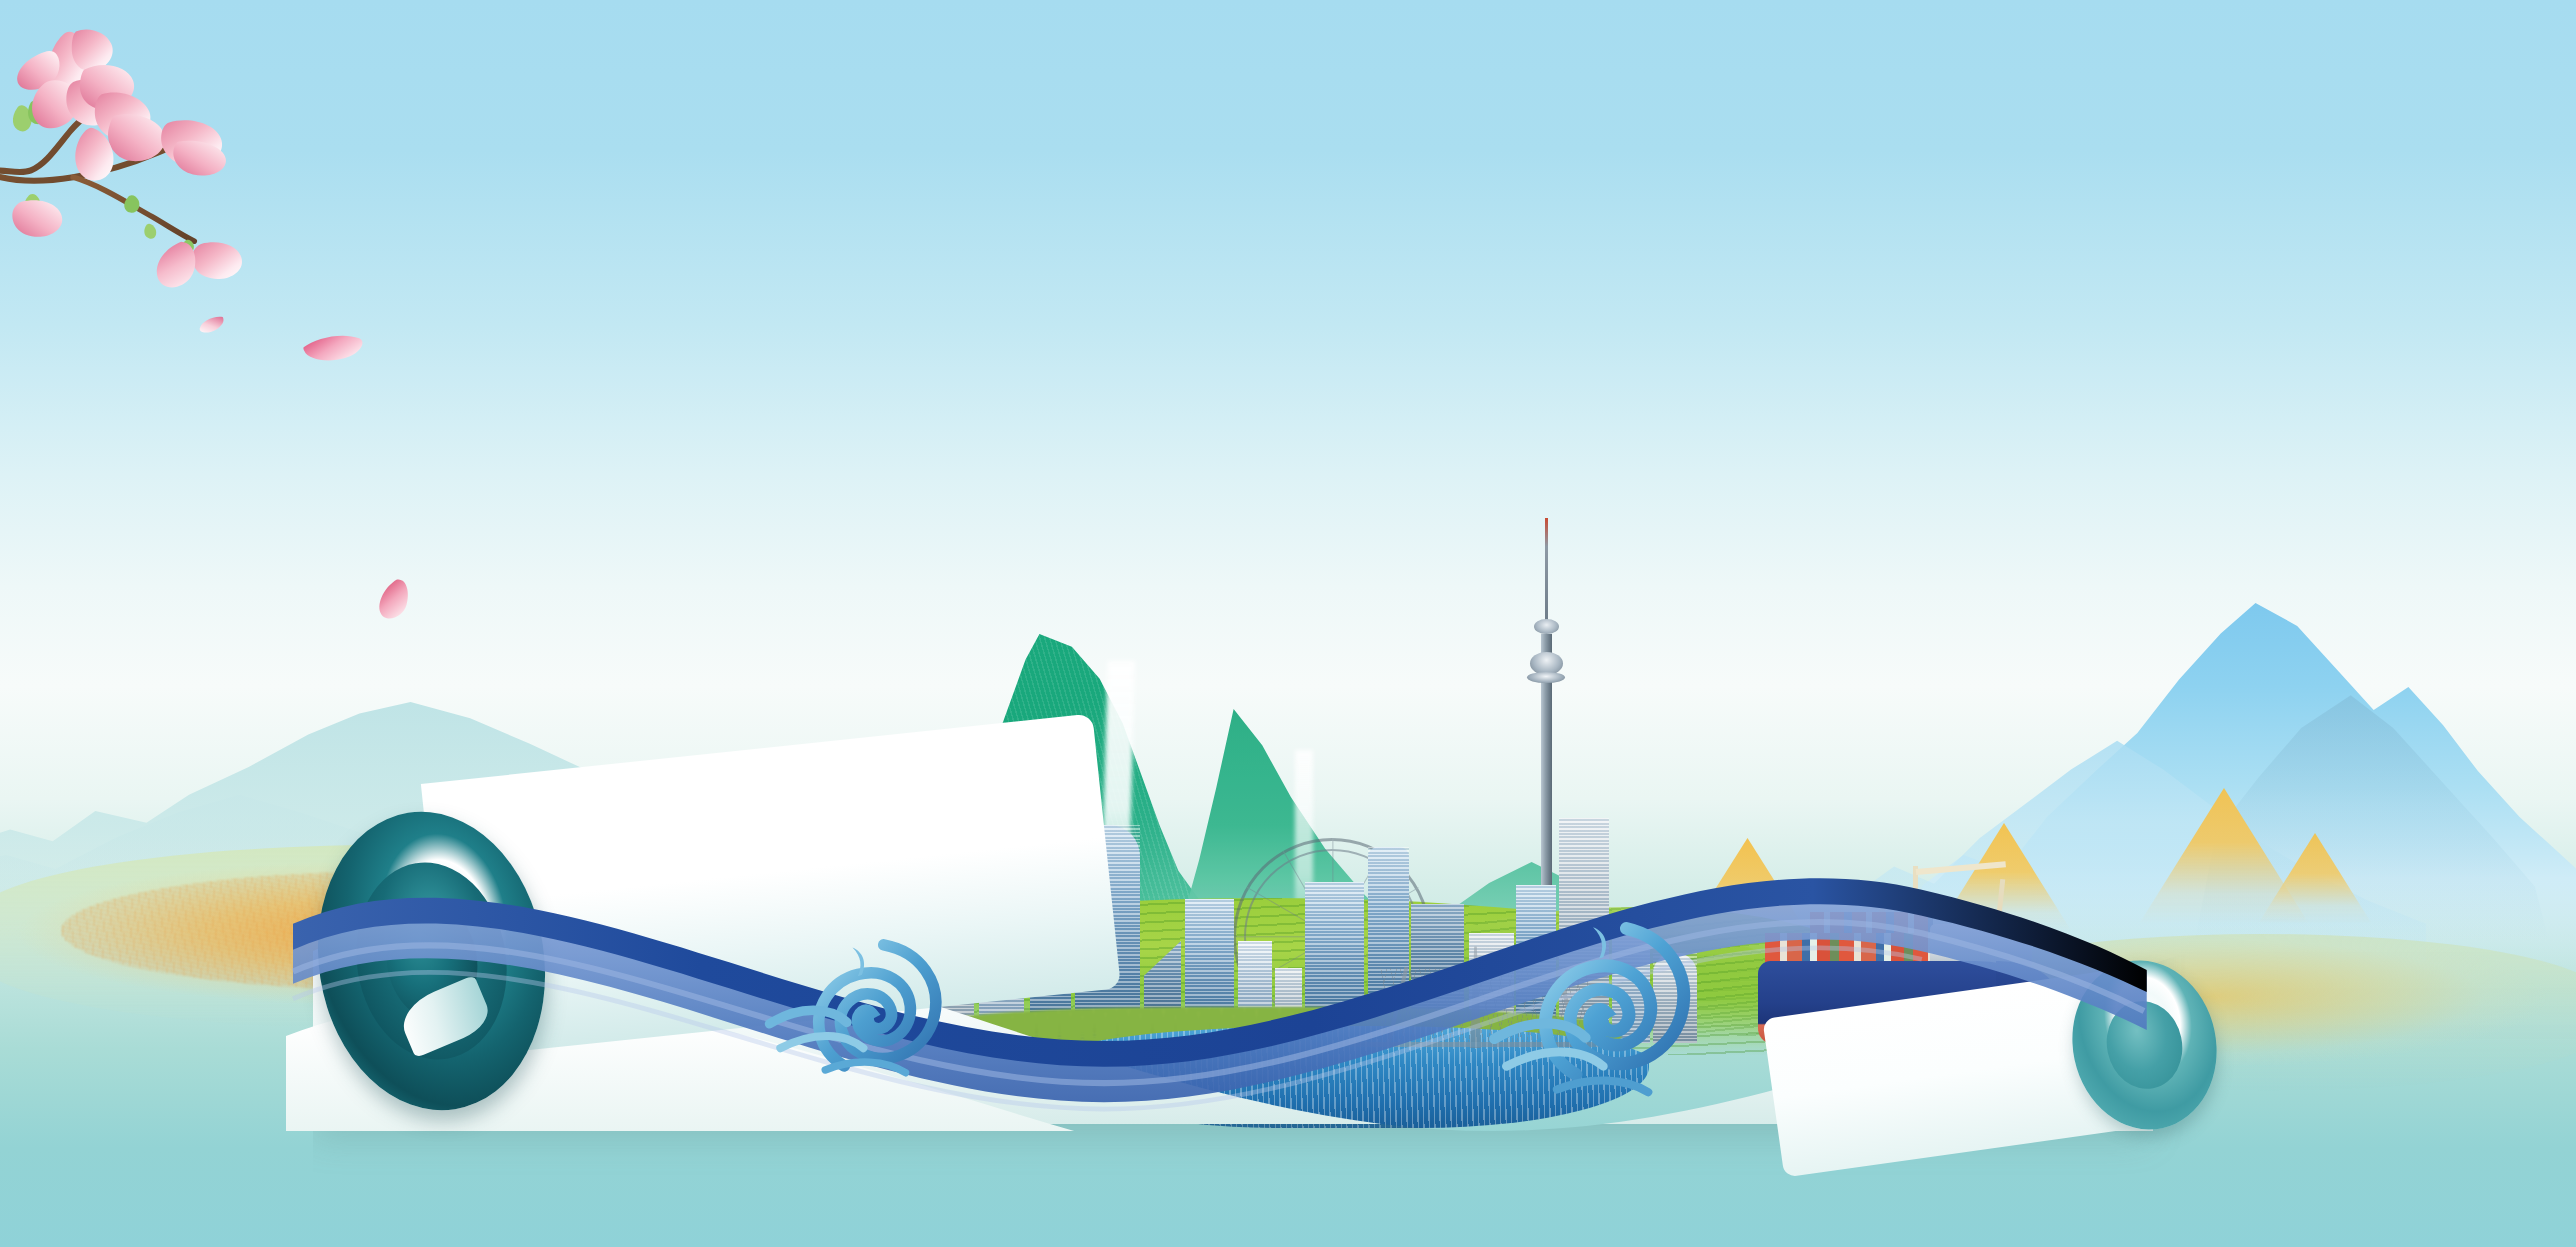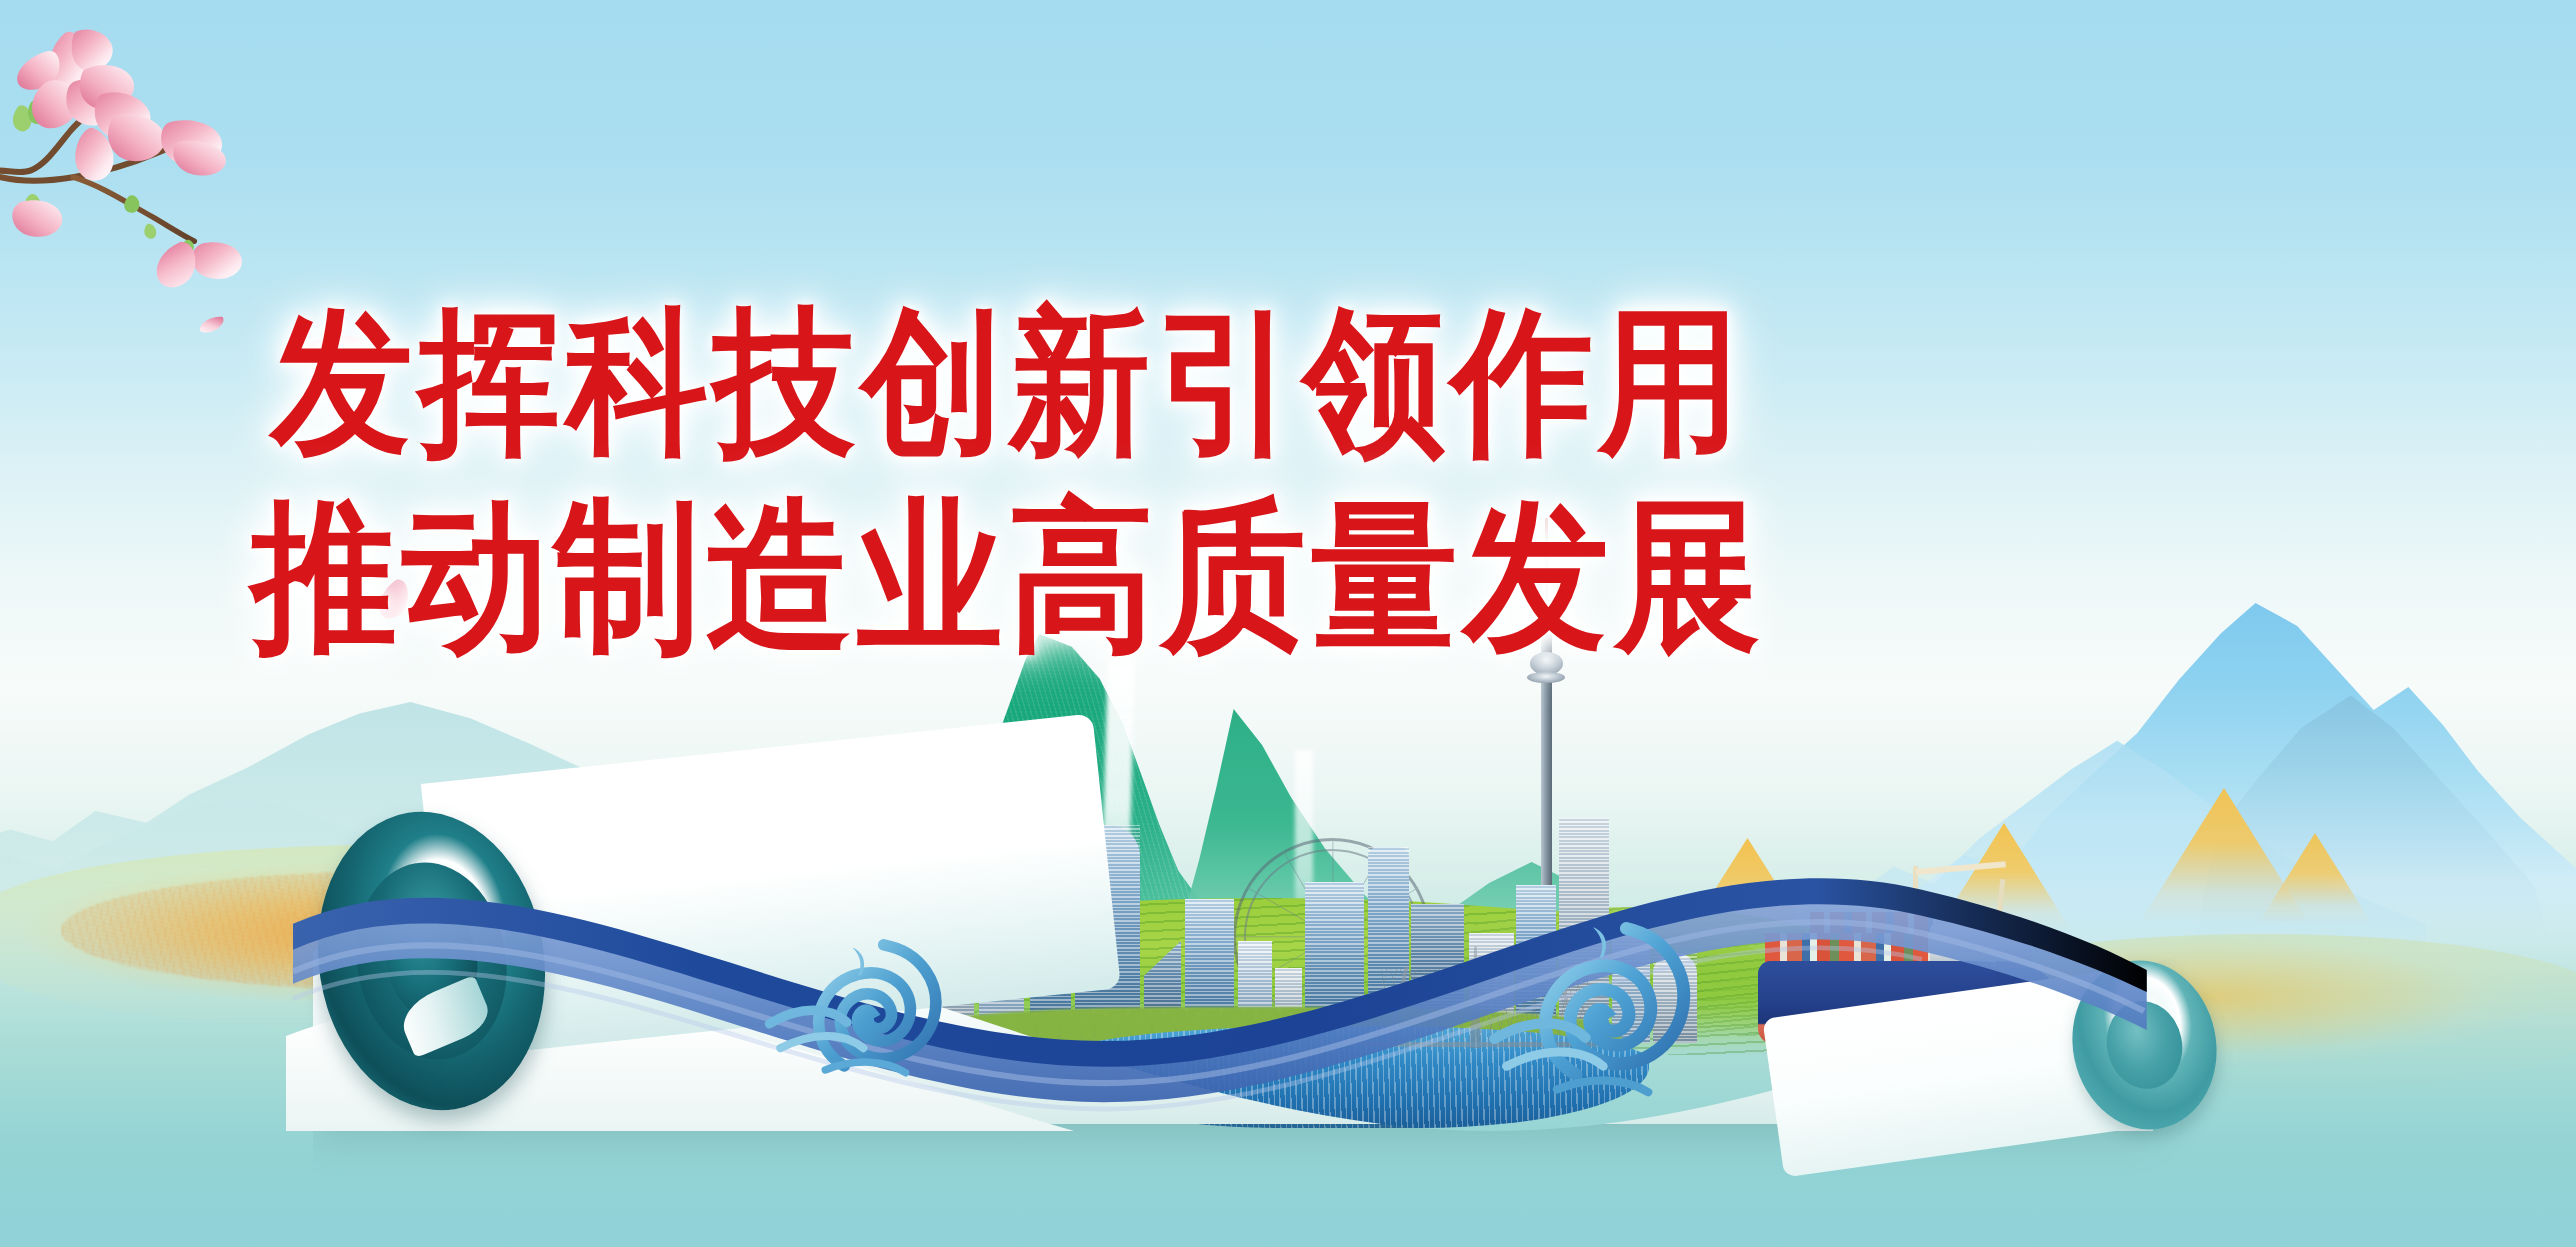--- a/index.html
+++ b/index.html
@@ -690,19 +690,15 @@
           <linearGradient id="fp4" x1="0" y1="0" x2="1" y2="1">
         <stop offset="0%" stop-color="#d9496f"></stop>
             <stop offset="48%" stop-color="#f3a7bc"></stop>
         <stop offset="100%" stop-color="#fff6f8"></stop>
           </linearGradient>
         </defs>
       <path d="M 20 2 C 6 16 0 44 10 56 C 22 70 44 54 44 34 C 44 16 34 -4 20 2 Z" fill="url(#fp4)"></path>
     </svg>
   </div>
 
-  <div class="title-block">
-    <span class="title-line l1">发挥科技创新引领作用</span>
-    <span class="title-line l2">推动制造业高质量发展</span>
-  </div>
 
 </div>
 
 
 </body></html>

